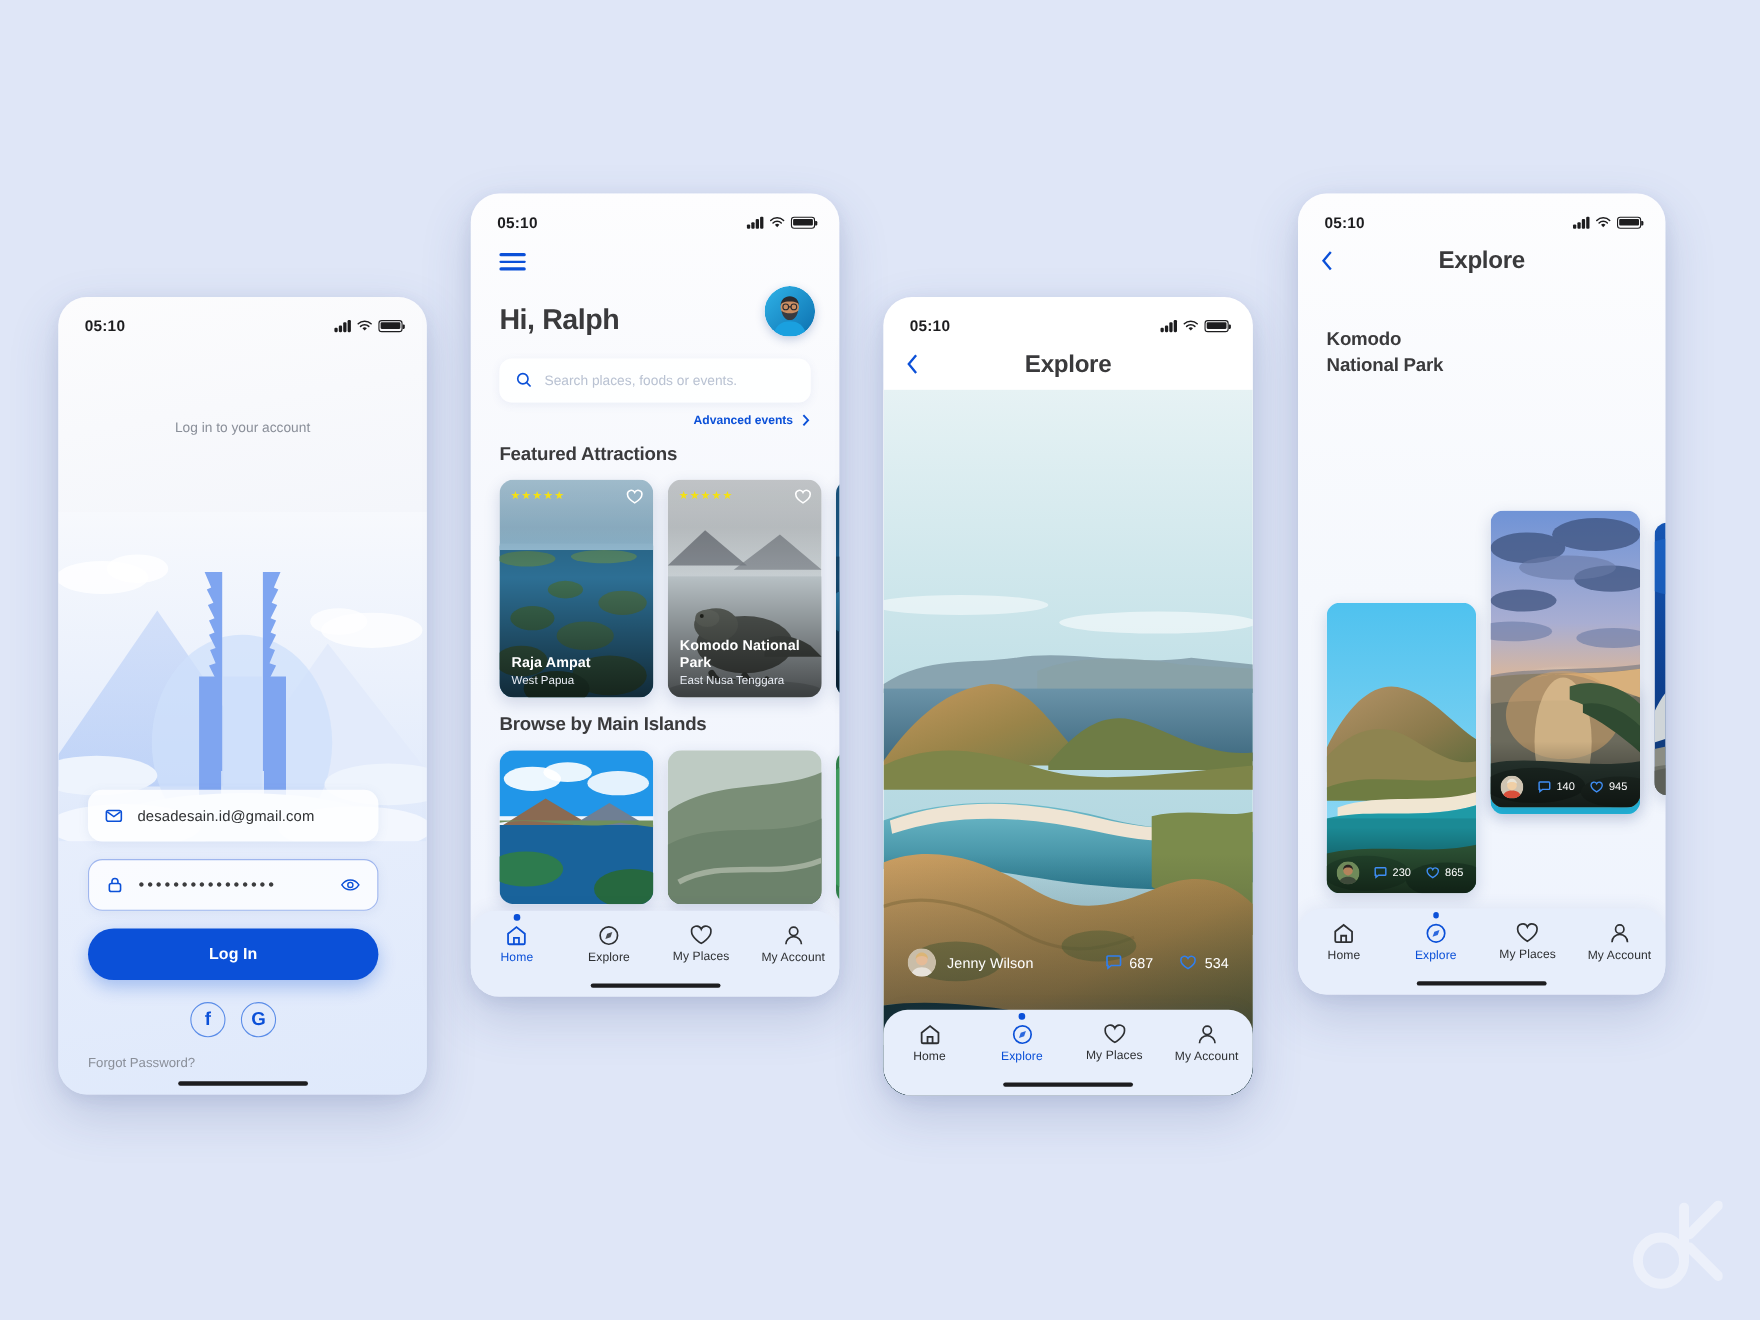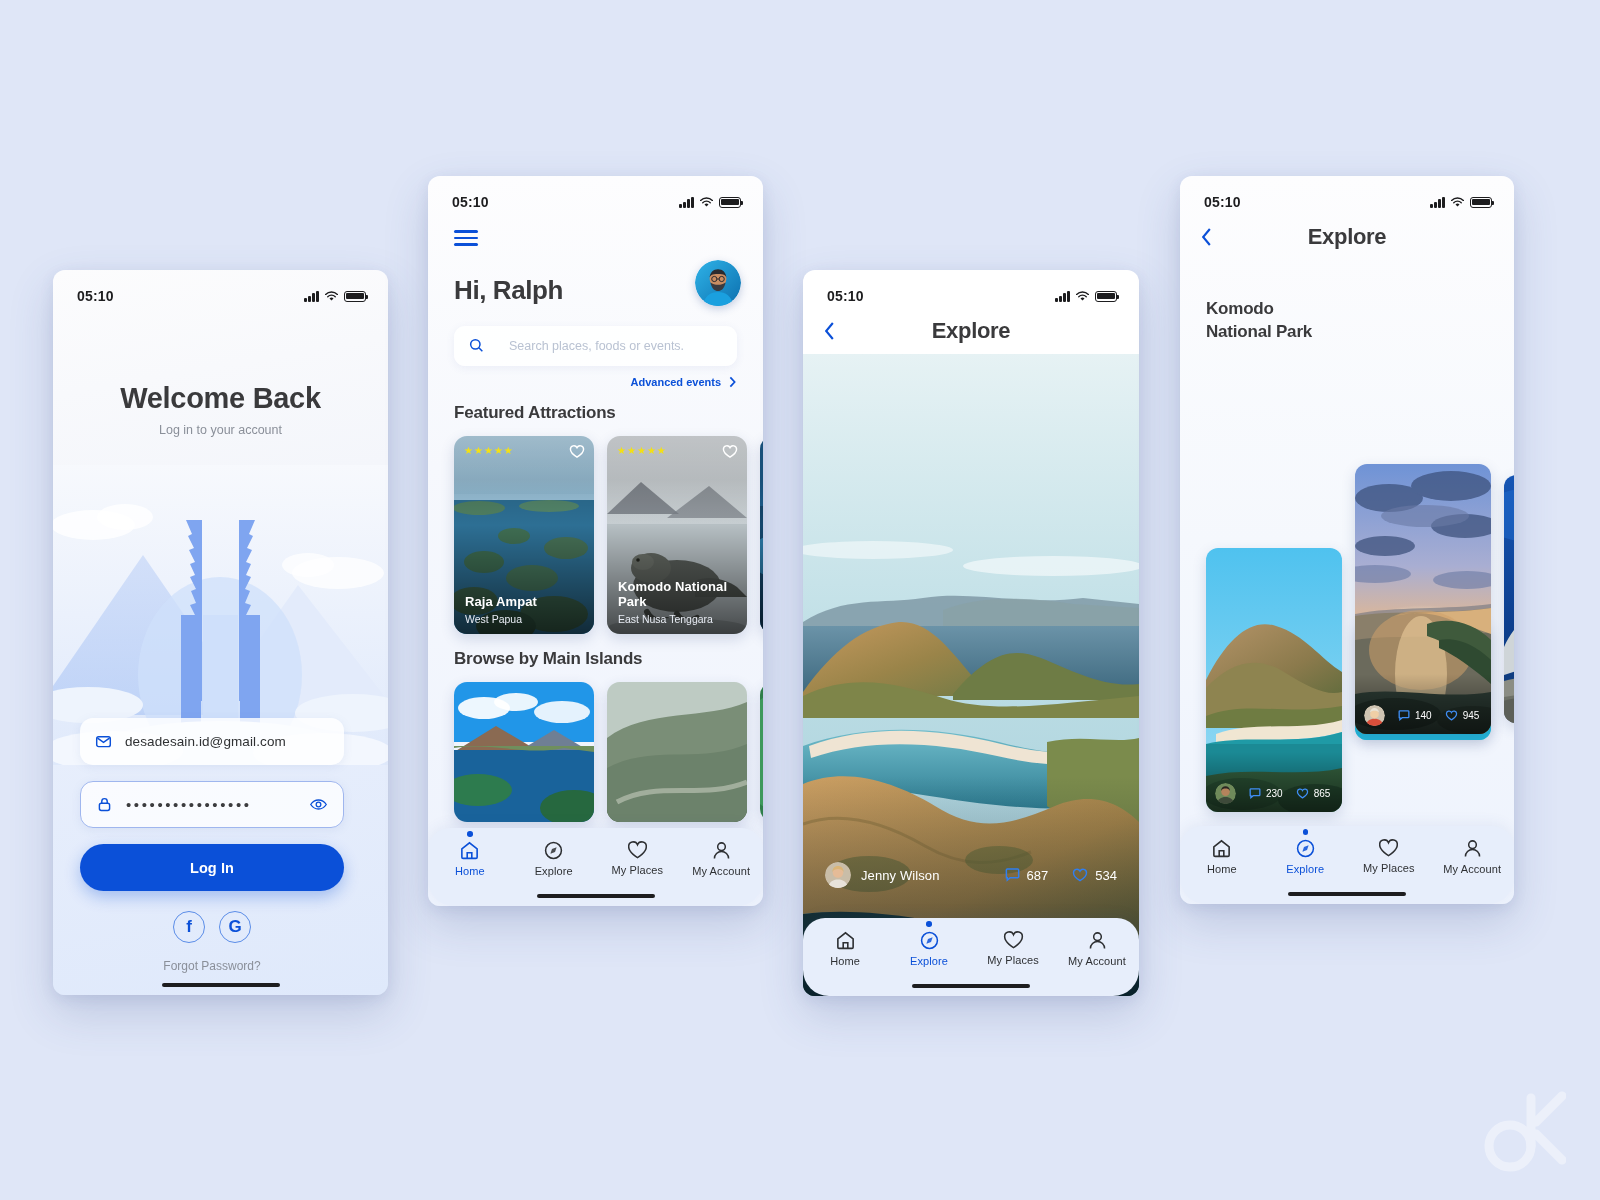--- a/index.html
+++ b/index.html
@@ -9,21 +9,21 @@
     font-family: "Liberation Sans", sans-serif;
   }
   body {
     background: #dfe6f7;
     position: relative;
   }
 
   
   .phone {
     position: absolute;
-    border-radius: 12px;
+    border-radius: 26px;
     overflow: hidden;
     box-shadow: 0 18px 45px rgba(60,80,140,.20), 0 4px 14px rgba(60,80,140,.10);
     background: #fff;
   }
   .statusbar {
     height: 40px;
     display: flex; align-items: center; justify-content: space-between;
     padding: 12px 22px 0 24px;
     font-size: 14px; font-weight: 700; color: #1d1d1f;
     letter-spacing: .2px;
@@ -77,42 +77,42 @@
     font-family:inherit; cursor:pointer; letter-spacing:.1px;
     box-shadow:0 6px 16px rgba(11,80,216,.30);
   }
   .socials { display:flex; justify-content:center; gap:14px; margin-top: 20px; }
   .soc {
     width: 32px; height: 32px; border-radius:50%;
     border: 1.4px solid #5b8de8; color:#0b50d8;
     display:flex; align-items:center; justify-content:center;
     font-size: 17px; font-weight: 700; cursor:pointer; background:transparent;
   }
-  .forgot { text-align:center; margin-top: 16px; font-size:12px; color:#8a8f99; cursor:pointer;}
+  .forgot { margin-top: 16px; font-size:12px; color:#8a8f99; cursor:pointer;}
 
   
   #screen-home {
     left: 428px; top: 176px; width: 335px; height: 730px;
     background: linear-gradient(180deg,#fdfdfe 0%,#f6f8fd 40%,#eef3fd 100%);
   }
   .hamb { margin: 14px 0 0 26px; width: 24px; cursor:pointer; }
   .hamb span { display:block; height:2.6px; background:#0b50d8; border-radius:2px; margin-bottom:4px;}
   .hamb span:last-child{margin-bottom:0}
   .greet-row {
     display:flex; align-items:flex-end; justify-content:space-between;
     padding: 14px 22px 0 26px;
   }
   .greet { font-size: 26px; font-weight: 700; color:#3a3a3c; letter-spacing:-.4px;}
   .avatar-lg {
     width: 46px; height:46px; border-radius:50%; overflow:hidden;
     box-shadow:0 3px 9px rgba(40,70,140,.25); flex:none;
   }
   .searchbar {
     margin: 20px 26px 0 26px; height: 40px; border-radius: 11px;
-    background: rgba(255,255,255,.85); display:flex; align-items:center; gap:25px;
+    background: rgba(255,255,255,.85); display:flex; align-items:center; gap:11px;
     padding: 0 15px; box-shadow:0 2px 9px rgba(90,115,180,.09); cursor:text;
   }
   .searchbar .ph { font-size:12.5px; color:#b9c2d2; }
   .adv-row {
     display:flex; align-items:center; justify-content:flex-end; gap:7px;
     margin: 10px 26px 0 0; font-size:11px; color:#0b50d8; font-weight:600; cursor:pointer;
   }
   .sec-title { margin: 15px 0 0 26px; font-size:17px; font-weight:700; color:#3a3a3c; letter-spacing:-.2px;}
   .cards-row { display:flex; gap:13px; padding: 13px 0 0 26px; }
   .attr-card {
@@ -235,21 +235,20 @@
         <path d="M3.9 6.2a5.8 5.8 0 0 1 8.2 0" stroke="#1d1d1f" stroke-width="1.5" fill="none" stroke-linecap="round"></path>
         <path d="M1.6 3.7a9.1 9.1 0 0 1 12.8 0" stroke="#1d1d1f" stroke-width="1.5" fill="none" stroke-linecap="round"></path>
       </svg>
       <span class="batt">
           <b></b>
         </span>
     </span>
   </div>
 
   <div class="login-head">
-    <div class="login-title">Welcome Back</div>
     <div class="login-sub">Log in to your account</div>
   </div>
 
   <div class="illus">
     <svg viewBox="0 0 335 300" width="335" height="300" preserveAspectRatio="xMidYMid slice">
       <defs>
         <linearGradient id="skyG" x1="0" y1="0" x2="0" y2="1">
           <stop offset="0" stop-color="#f7f9fd"></stop>
             <stop offset="1" stop-color="#dfe9fb"></stop>
         </linearGradient>

